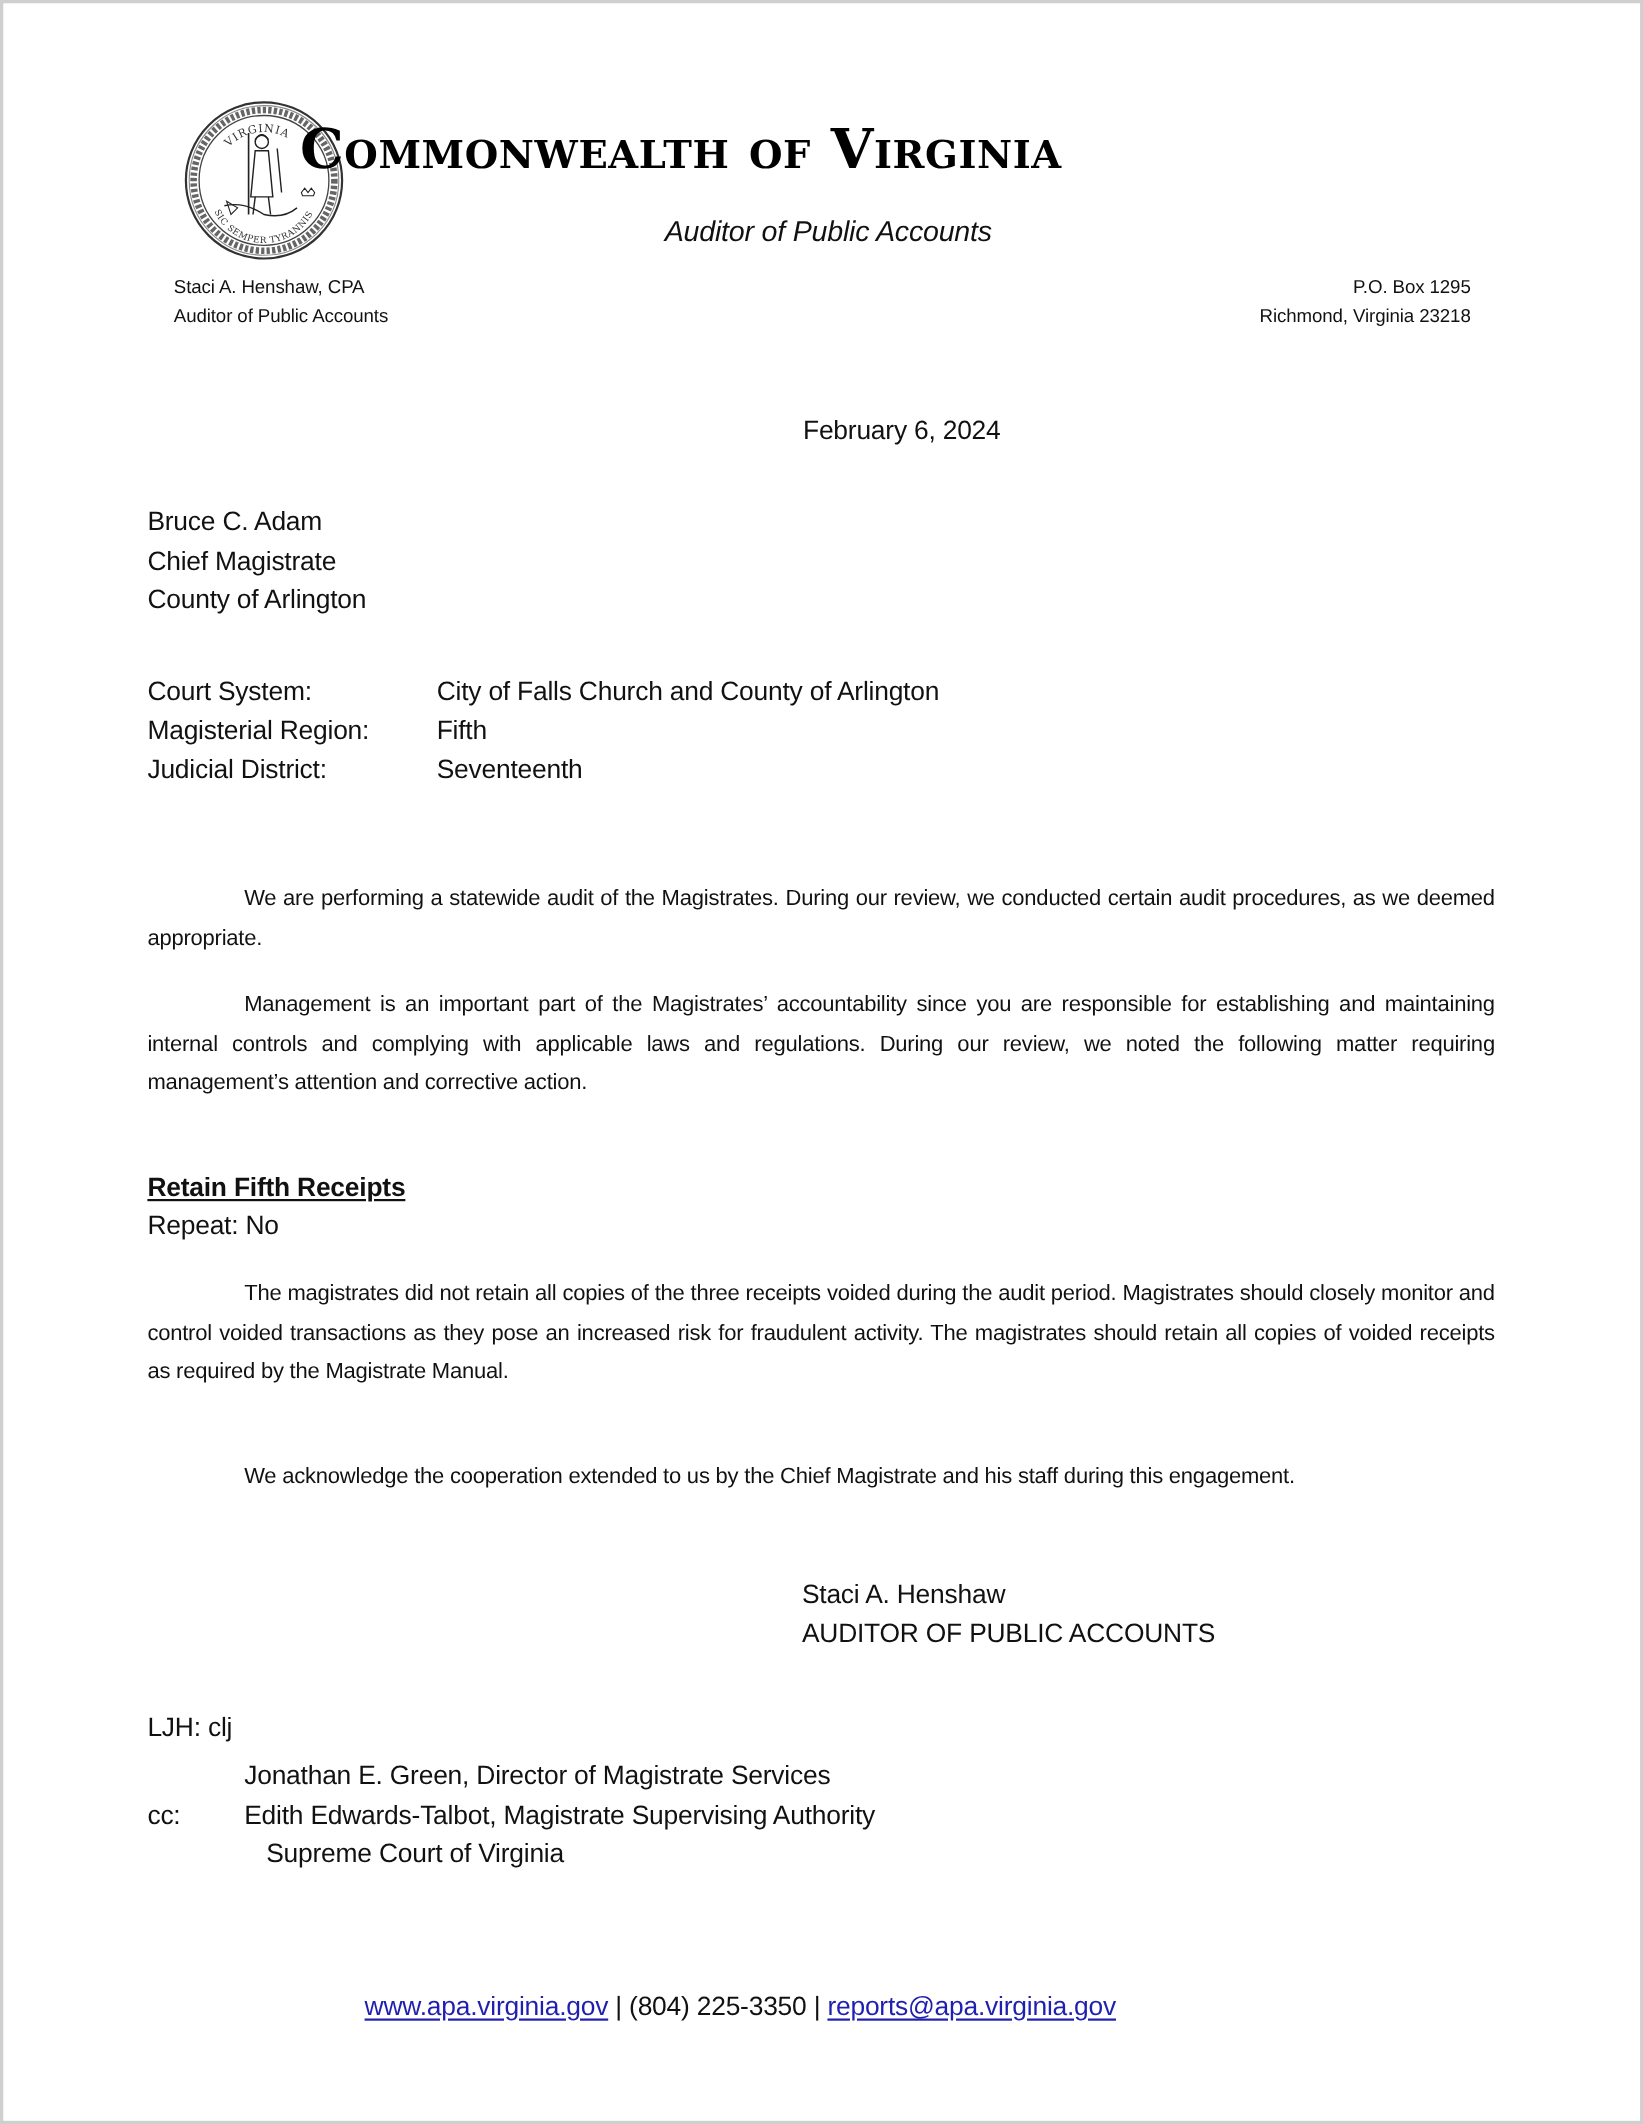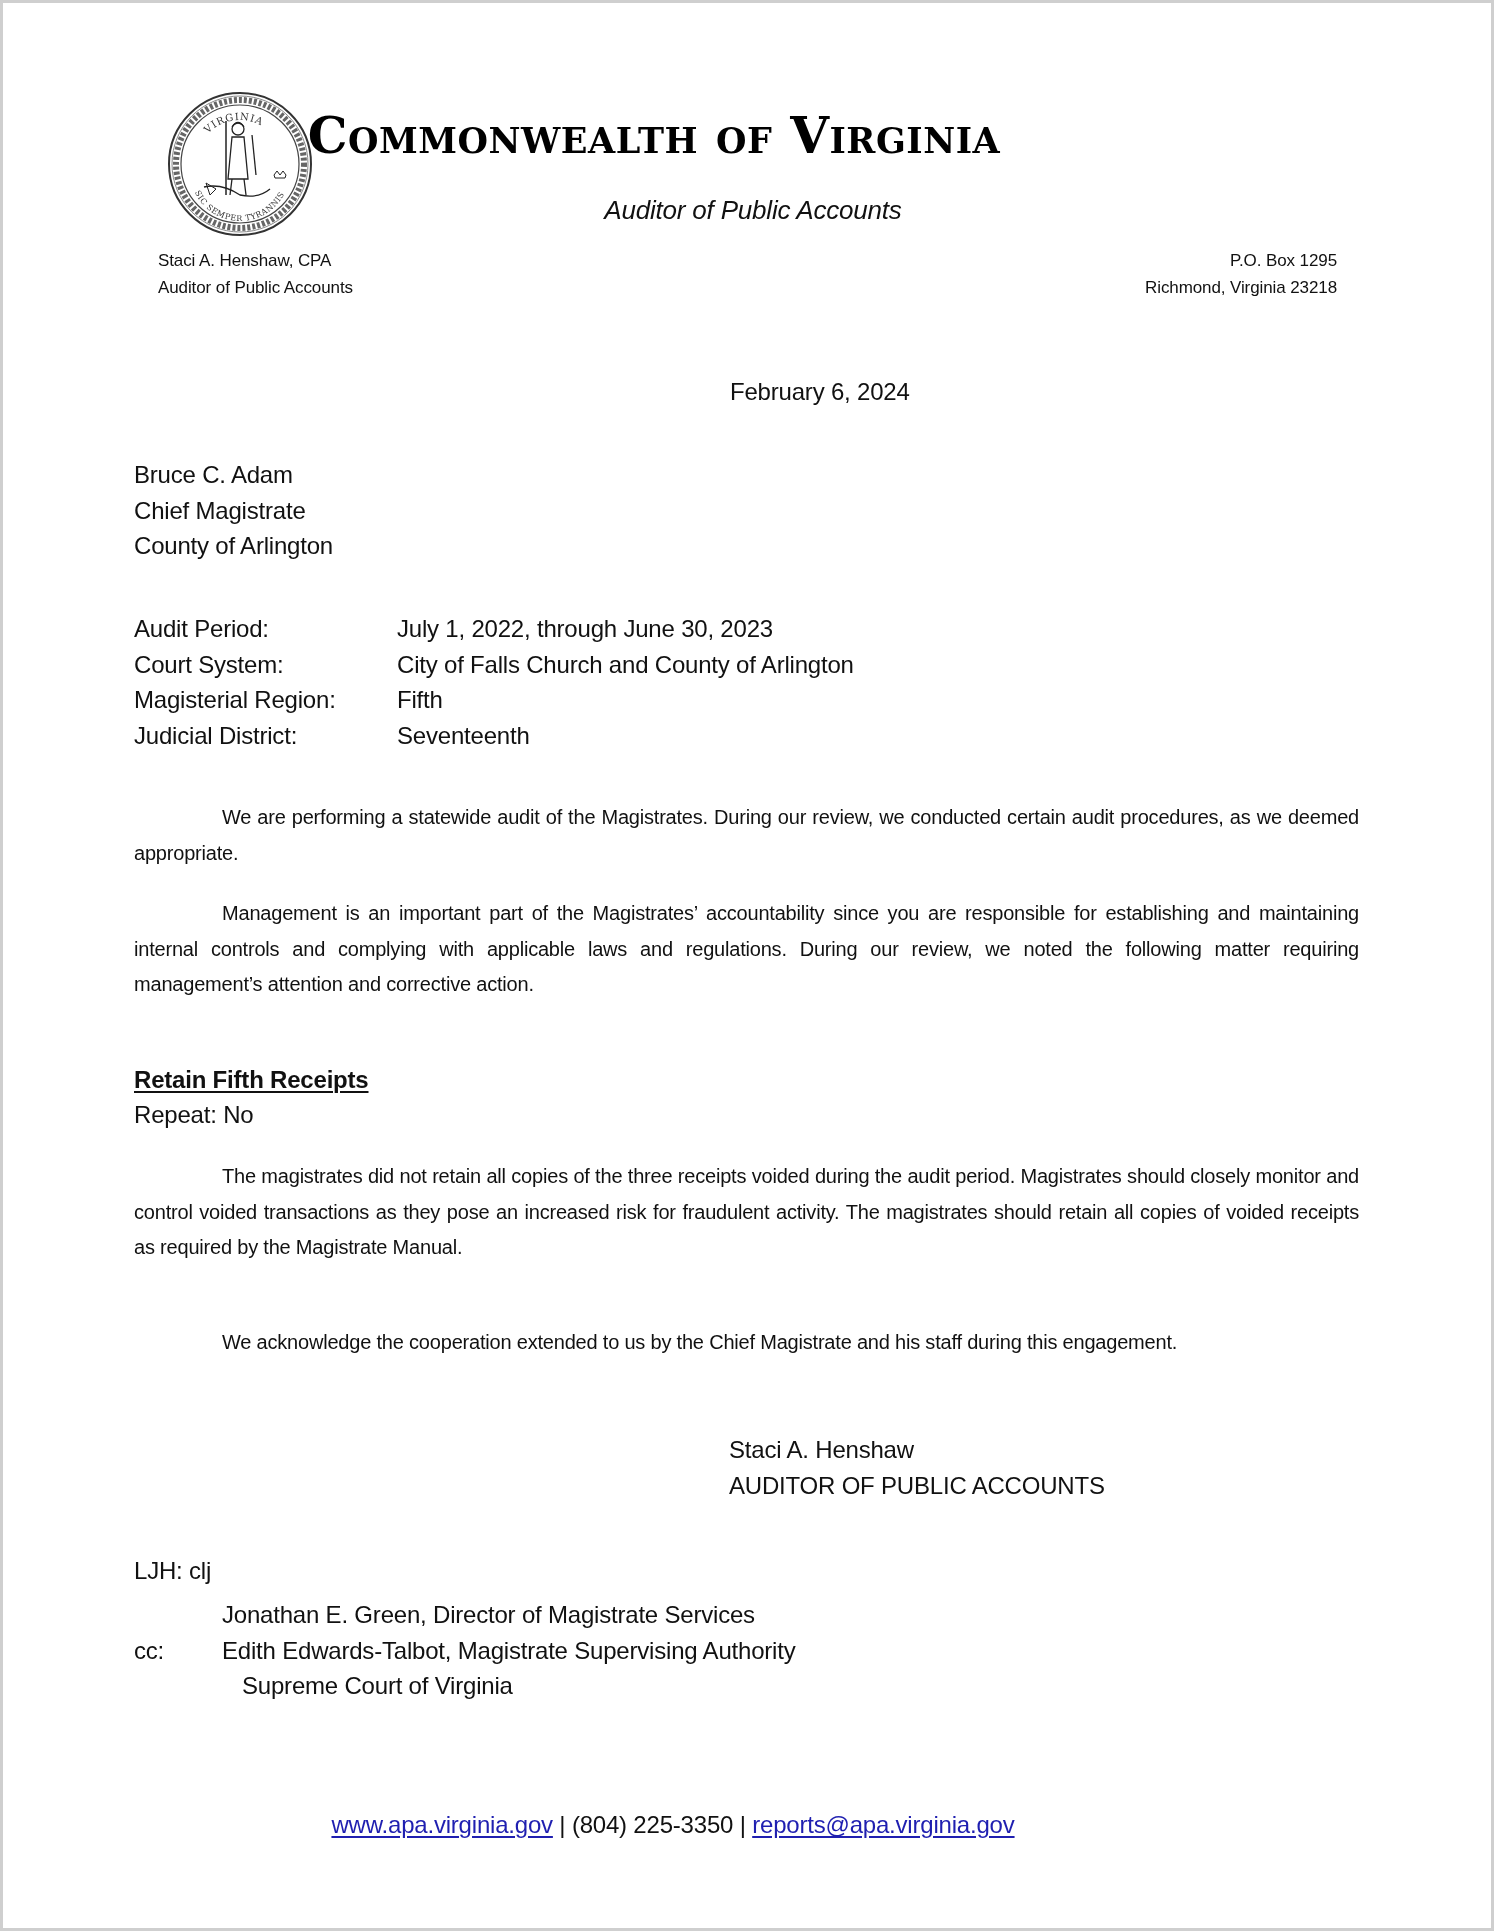--- a/index.html
+++ b/index.html
@@ -25,21 +25,20 @@
   
   .seal { left: 166px; top: 91px; width: 148px; height: 146px; }
 
   .title {
     left: 0; width: 1226px; top: 103px; text-align: center;
     padding-left: 12px; box-sizing: border-box;
     font-family: "DejaVu Serif", "Liberation Serif", serif;
     font-weight: bold; font-size: 50px; line-height: 66px;
     letter-spacing: 0.5px; color: #000;
     font-variant: small-caps;
-    margin-left: 35px;
   }
   .subtitle {
     left: 0; width: 1494px; top: 190px; text-align: center;
     padding-left: 12px; box-sizing: border-box;
     font-style: italic; font-size: 26px; line-height: 40px; color: #111;
     letter-spacing: -0.2px;
   }
   .hdr-left { left: 158px; top: 247px; }
   .hdr-right { right: 157px; top: 247px; text-align: right; }
 
@@ -125,24 +124,20 @@
 <div class="abs date txt">February 6, 2024</div>
 
 <div class="abs recipient txt">
   <div>Bruce C. Adam</div>
   <div>Chief Magistrate</div>
   <div>County of Arlington</div>
 </div>
 
 <div class="abs meta txt">
   <div class="meta-row">
-    <span class="meta-label">Audit Period:</span>
-    <span>July 1, 2022, through June 30, 2023</span>
-  </div>
-  <div class="meta-row">
     <span class="meta-label">Court System:</span>
     <span>City of Falls Church and County of Arlington</span>
   </div>
   <div class="meta-row">
     <span class="meta-label">Magisterial Region:</span>
     <span>Fifth</span>
   </div>
   <div class="meta-row">
     <span class="meta-label">Judicial District:</span>
     <span>Seventeenth</span>

